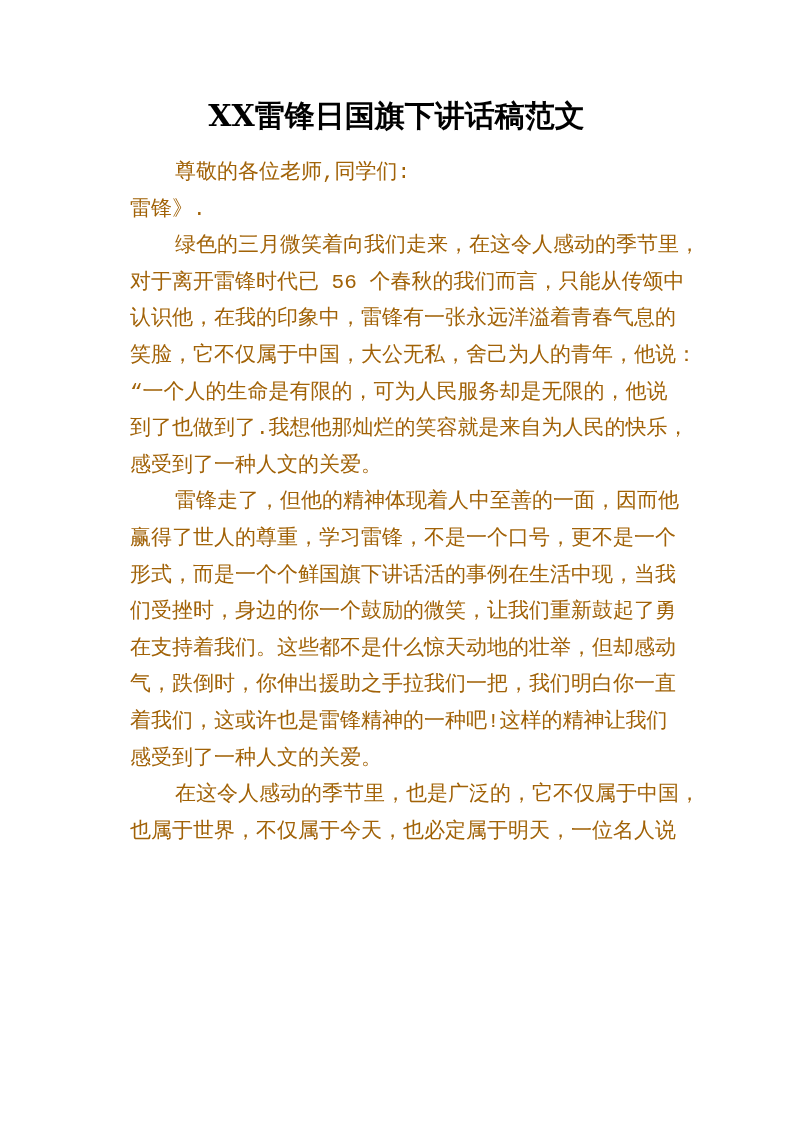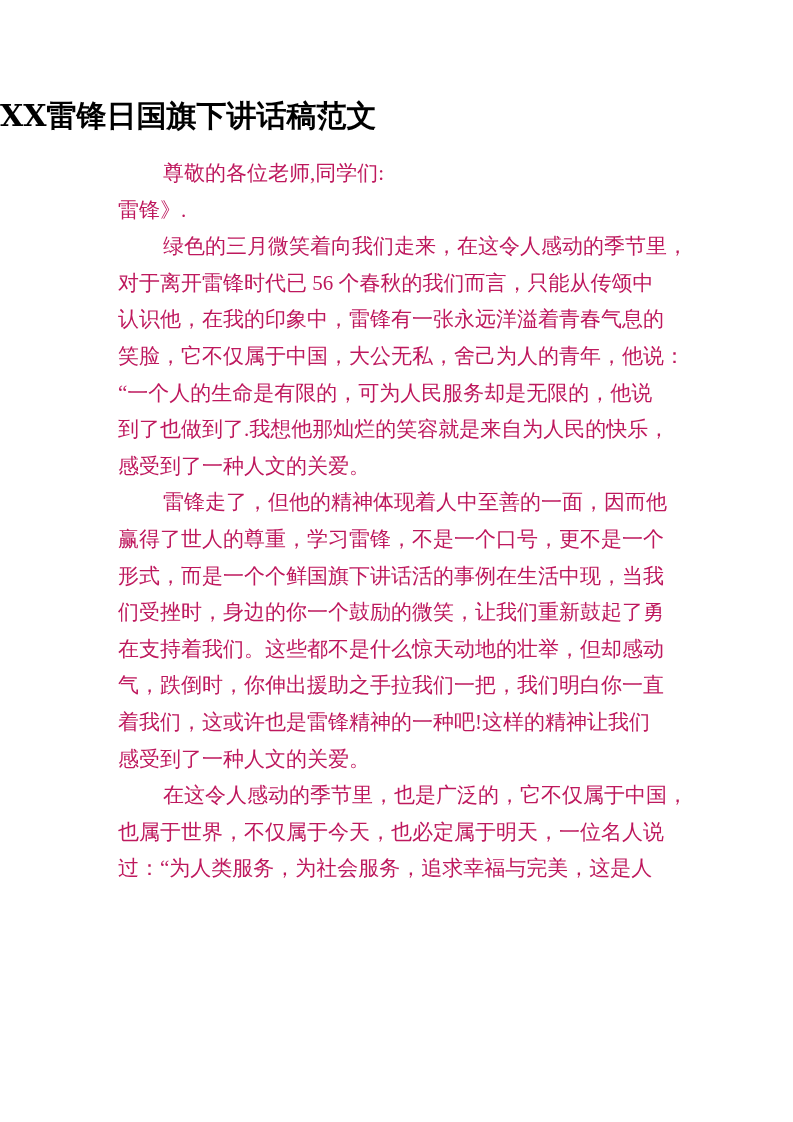--- a/index.html
+++ b/index.html
@@ -3,30 +3,31 @@
 <meta charset="utf-8">
 <style>
   html, body { margin: 0; padding: 0; background: #ffffff; }
   body { width: 793px; height: 1122px; position: relative; overflow: hidden; }
   .page {
     position: absolute; left: 0; top: 0; width: 793px; height: 1122px;
     background: #ffffff; color: #111111;
   }
   .title {
     position: absolute; top: 96px; left: 0; width: 793px;
+    text-align: center;
     font-family: "DejaVu Serif", "Liberation Serif", serif;
     font-weight: bold; font-size: 30px; line-height: 40px;
     color: #000;
     letter-spacing: 0px;
   }
   .body {
-    position: absolute; top: 155px; left: 118px; width: 566px;
-    font-family: Liberation Serif, serif;
+    position: absolute; top: 155px; left: 130px; width: 566px;
+    font-family: Liberation Mono, monospace;
     font-size: 21px; line-height: 36.6px;
-    color: #be185d;
+    color: #a16207;
   }
   .line { white-space: nowrap; height: 36.6px; overflow: visible; }
   .indent { padding-left: 45px; }
 </style>
 </head>
 <body>
 
 <div class="page">
   <div class="title">XX雷锋日国旗下讲话稿范文</div>
   <div class="body">
@@ -42,15 +43,14 @@
     <div class="line indent">雷锋走了，但他的精神体现着人中至善的一面，因而他</div>
     <div class="line">赢得了世人的尊重，学习雷锋，不是一个口号，更不是一个</div>
     <div class="line">形式，而是一个个鲜国旗下讲话活的事例在生活中现，当我</div>
     <div class="line">们受挫时，身边的你一个鼓励的微笑，让我们重新鼓起了勇</div>
     <div class="line">在支持着我们。这些都不是什么惊天动地的壮举，但却感动</div>
     <div class="line">气，跌倒时，你伸出援助之手拉我们一把，我们明白你一直</div>
     <div class="line">着我们，这或许也是雷锋精神的一种吧!这样的精神让我们</div>
     <div class="line">感受到了一种人文的关爱。</div>
     <div class="line indent">在这令人感动的季节里，也是广泛的，它不仅属于中国，</div>
     <div class="line">也属于世界，不仅属于今天，也必定属于明天，一位名人说</div>
-    <div class="line">过：“为人类服务，为社会服务，追求幸福与完美，这是人</div>
   </div>
 </div>
 
 </body></html>

